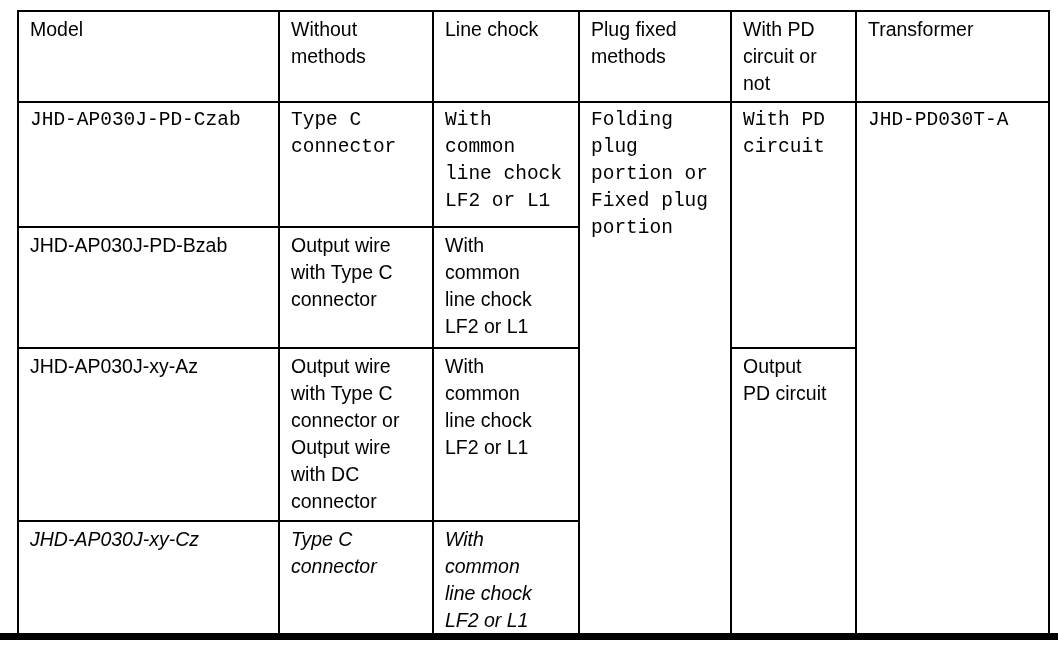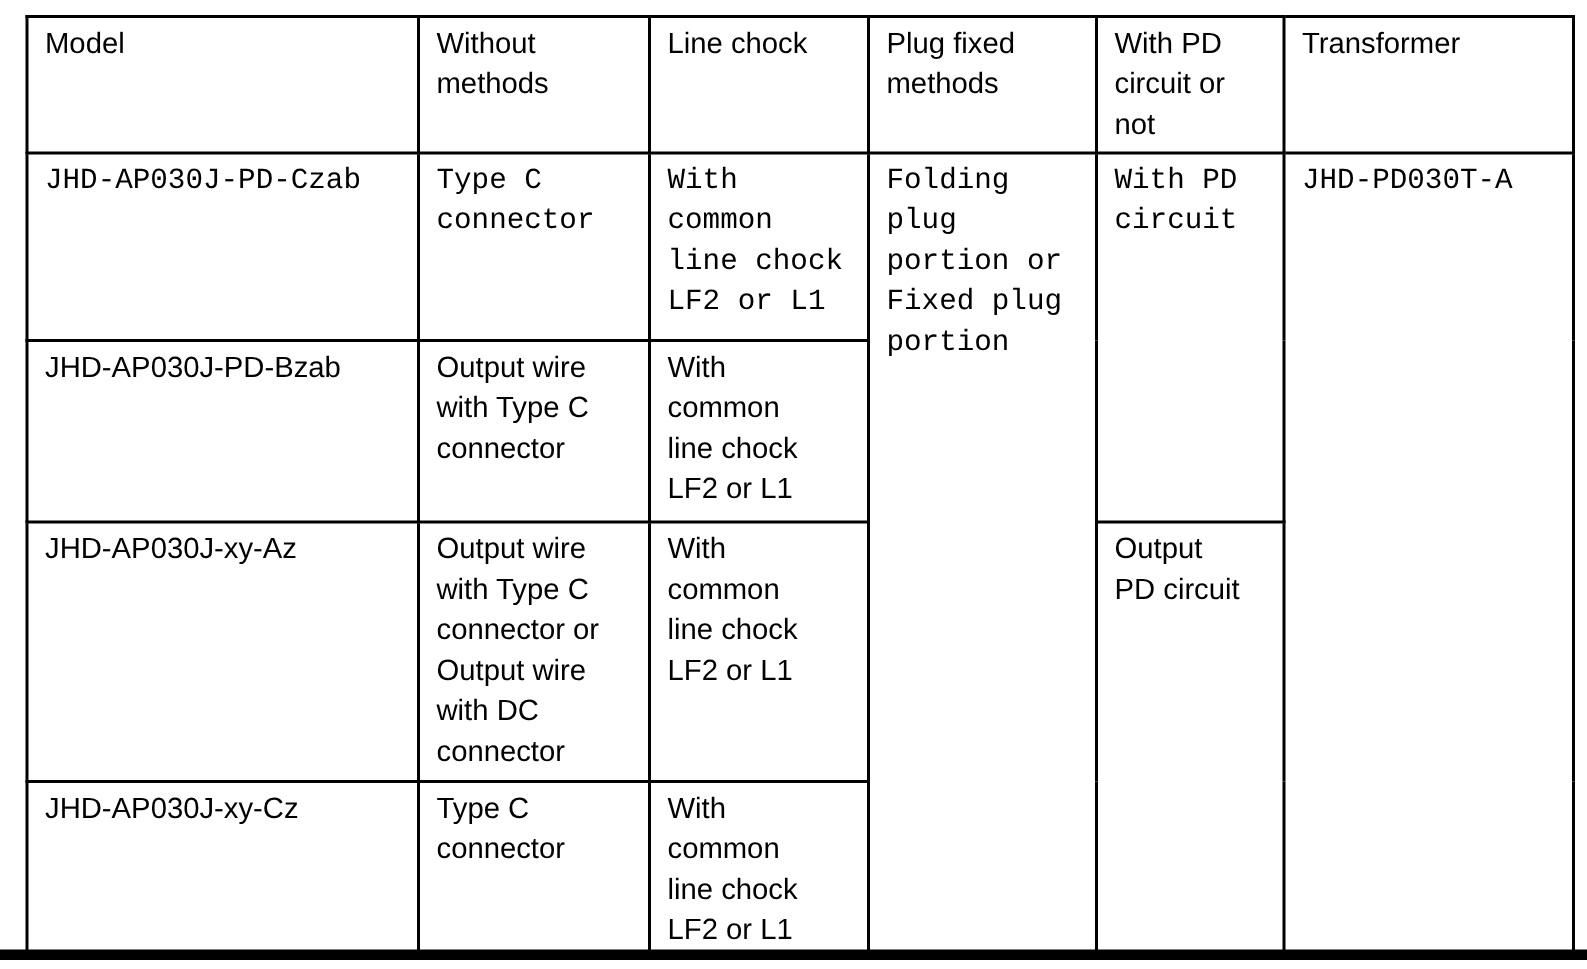--- a/index.html
+++ b/index.html
@@ -33,21 +33,21 @@
     font-size: 19.5px;
     line-height: 27px;
     font-weight: normal;
     white-space: pre-line;
     overflow: hidden;
   }
   tr.hdr     { height: 87px; }
   tr.r1      { height: 125px; font-family: Liberation Mono, monospace; }
   tr.r2      { height: 121px; }
   tr.r3      { height: 173px; }
-  tr.r4      { height: 117px; }
+  tr.r4      { height: 117px; font-style: italic; }
   .bottom-rule {
     position: absolute;
     left: 0;
     top: 633px;
     width: 1058px;
     height: 7px;
     background: #000000;
   }
 </style>
 </head>

